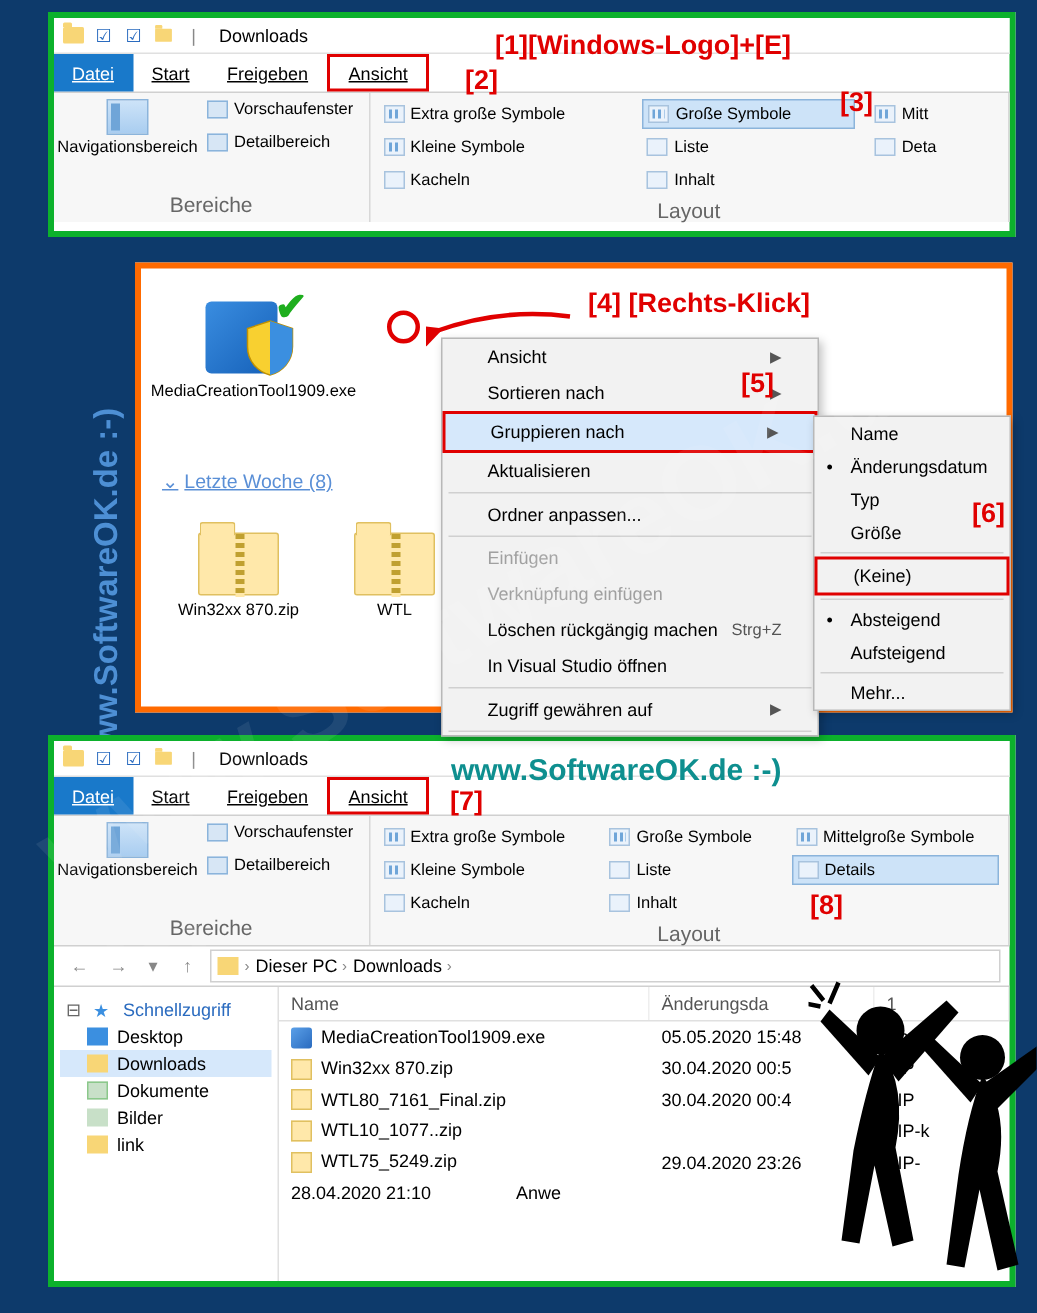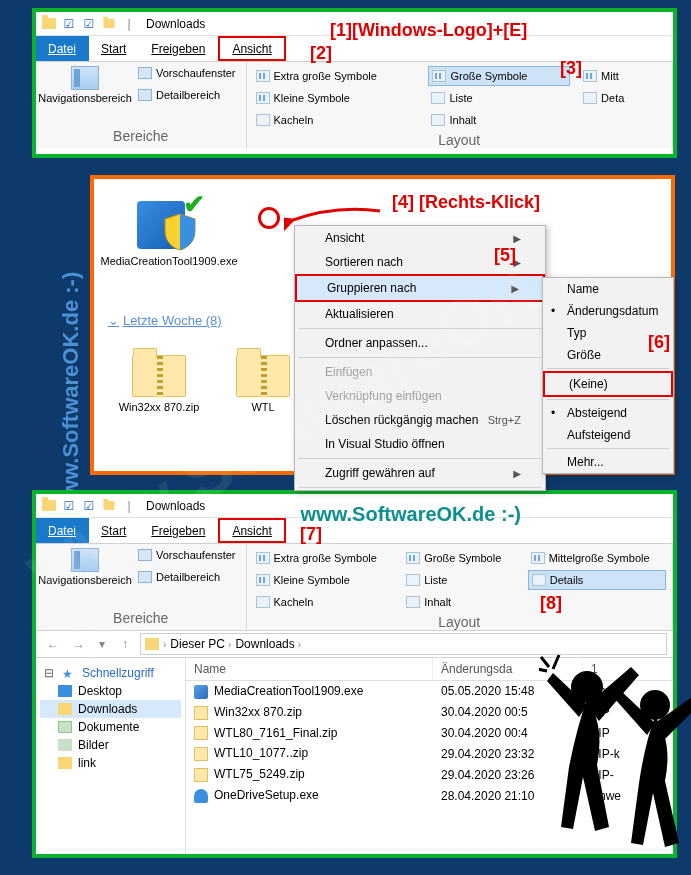--- a/index.html
+++ b/index.html
@@ -549,30 +549,28 @@
             <div class="col-date">30.04.2020 00:5</div>
             <div class="col-type">ZIP</div>
           </div>
           <div class="fl-row">
             <div class="col-name"><span class="fico zip"></span><span>WTL80_7161_Final.zip</span></div>
             <div class="col-date">30.04.2020 00:4</div>
             <div class="col-type">ZIP</div>
           </div>
           <div class="fl-row">
             <div class="col-name"><span class="fico zip"></span><span>WTL10_1077..zip</span></div>
-            <div class="col-date">29.04.2020 23:32</div>
             <div class="col-type">ZIP-k</div>
           </div>
           <div class="fl-row">
             <div class="col-name"><span class="fico zip"></span><span>WTL75_5249.zip</span></div>
             <div class="col-date">29.04.2020 23:26</div>
             <div class="col-type">ZIP-</div>
           </div>
           <div class="fl-row">
-            <div class="col-name"><span class="fico cloud"></span><span>OneDriveSetup.exe</span></div>
             <div class="col-date">28.04.2020 21:10</div>
             <div class="col-type">Anwe</div>
           </div>
         </div>
     </div>
   </div>
 </div>
 <div class="annot" style="top:524px;left:300px;">[7]</div>
 <div class="annot" style="top:593px;left:540px;">[8]</div>
 <div class="watermark-panel3">www.SoftwareOK.de :-)</div>

